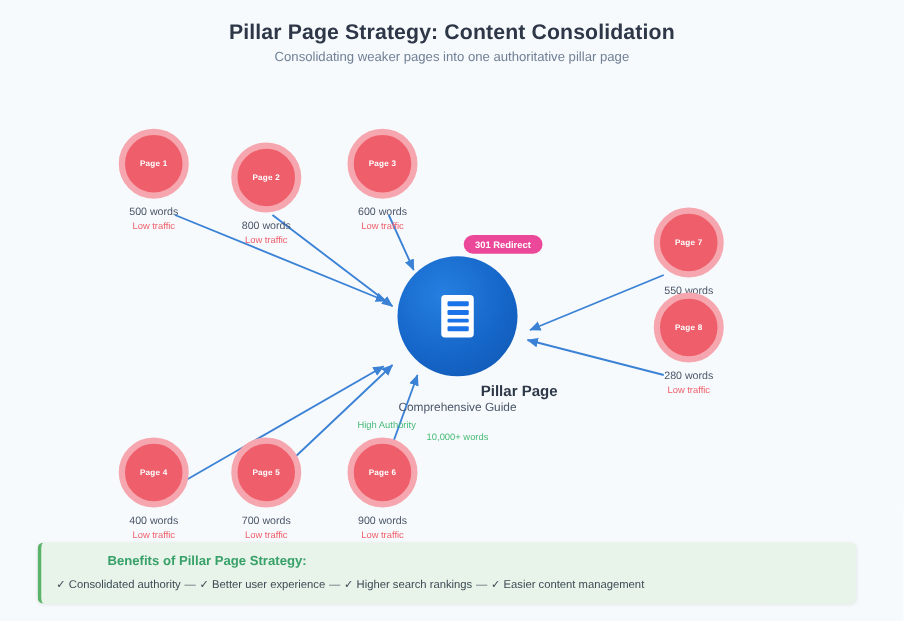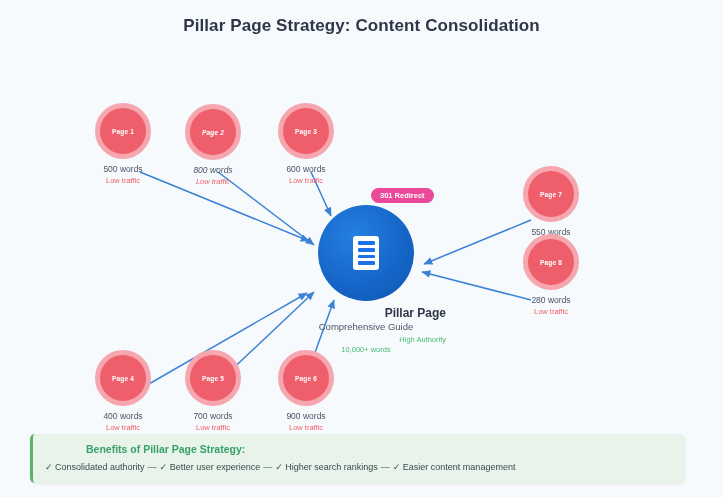--- a/index.html
+++ b/index.html
@@ -152,21 +152,21 @@
     width: 180px;
     text-align: center;
     font-size: 9.5px;
     color: #4a5568;
   }
   .pillar-auth {
     position: absolute;
     left: -80px;
     top: 82px;
     width: 160px;
-    text-align: right;
+    text-align: left;
     font-size: 7.5px;
     color: #48bb78;
   }
   .pillar-wordcount {
     position: absolute;
     left: -80px;
     top: 92px;
     width: 160px;
     text-align: center;
     font-size: 7.5px;
@@ -202,20 +202,21 @@
     color: #5a6b76;
     padding: 0 3px;
   }
 </style>
 </head>
 <body>
 
 <div id="canvas">
 
   <div class="title">Pillar Page Strategy: Content Consolidation</div>
+  <div class="subtitle">Consolidating weaker pages into one authoritative pillar page</div>
 
   <svg id="edge-layer" viewBox="0 0 723 497">
     <defs>
       <marker id="arrowhead" markerWidth="7" markerHeight="7" refX="5.6" refY="2.6" orient="auto" markerUnits="strokeWidth">
         <path d="M0,0 L6,2.6 L0,5.2 z" fill="#3b82d6"></path>
       </marker>
     </defs>
     <g id="edges-group">
         <line x1="140" y1="172" x2="309" y2="241" stroke="#3b82d6" stroke-width="1.5" marker-end="url(#arrowhead)"></line>
         <line x1="218" y1="172" x2="314" y2="245" stroke="#3b82d6" stroke-width="1.5" marker-end="url(#arrowhead)"></line>
@@ -229,21 +230,21 @@
   </svg>
 
   <div id="nodes-layer">
       <div class="page-node" style="left: 123px; top: 103px;">
         <div class="page-circle">
           <span class="page-circle-label">Page 1</span>
         </div>
         <div class="page-words">500 words</div>
         <div class="page-traffic">Low traffic</div>
       </div>
-      <div class="page-node" style="left: 213px; top: 104px; font-style: italic;">
+      <div class="page-node" style="left: 213px; top: 114px;">
         <div class="page-circle">
           <span class="page-circle-label">Page 2</span>
         </div>
         <div class="page-words">800 words</div>
         <div class="page-traffic">Low traffic</div>
       </div>
       <div class="page-node" style="left: 306px; top: 103px;">
         <div class="page-circle">
           <span class="page-circle-label">Page 3</span>
         </div>

